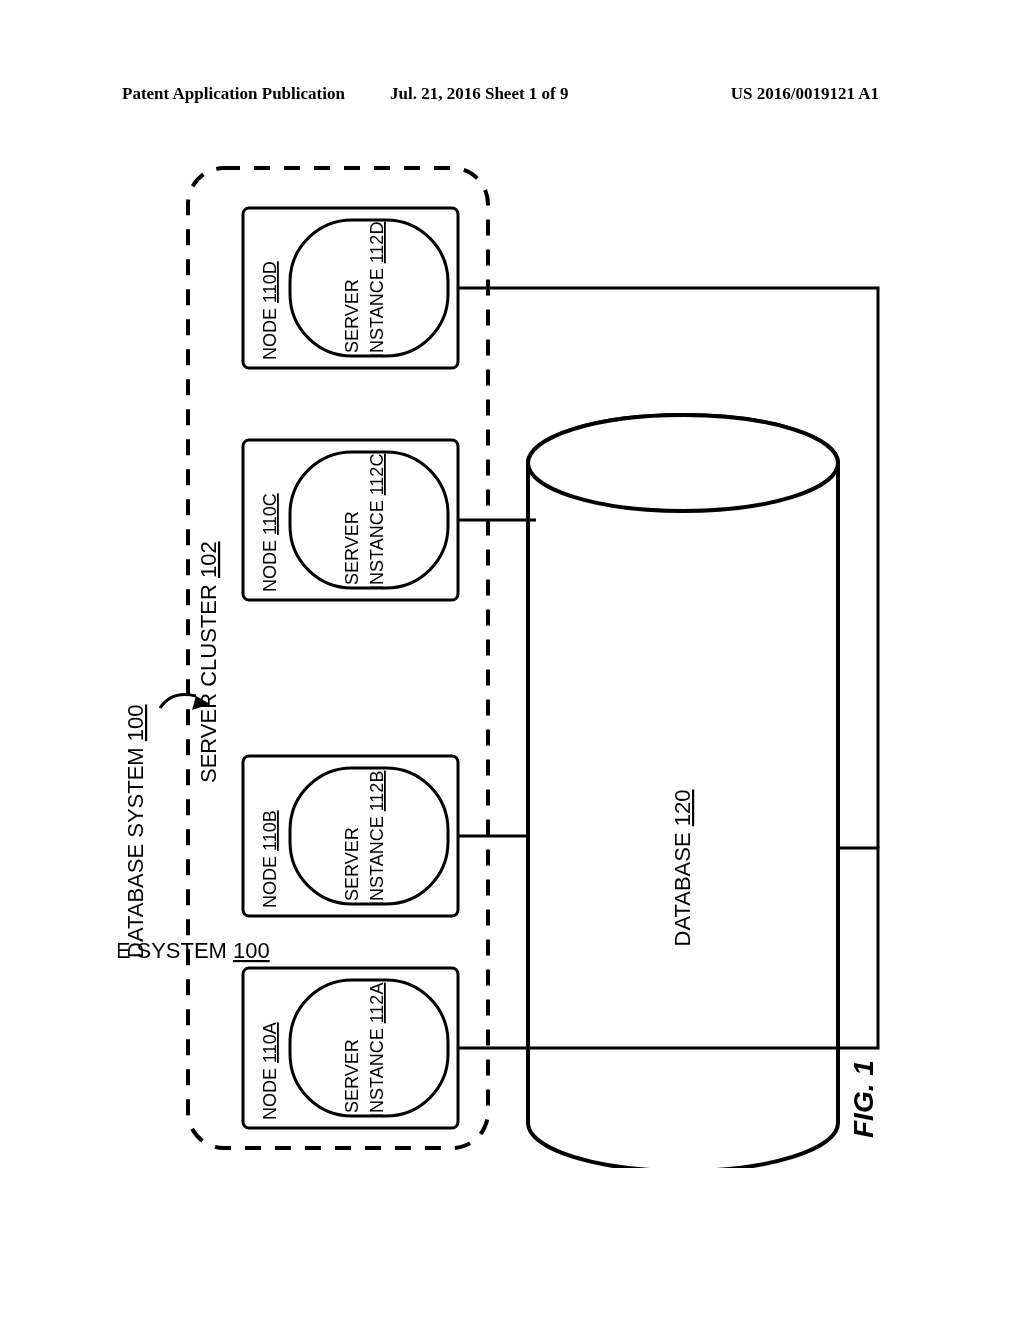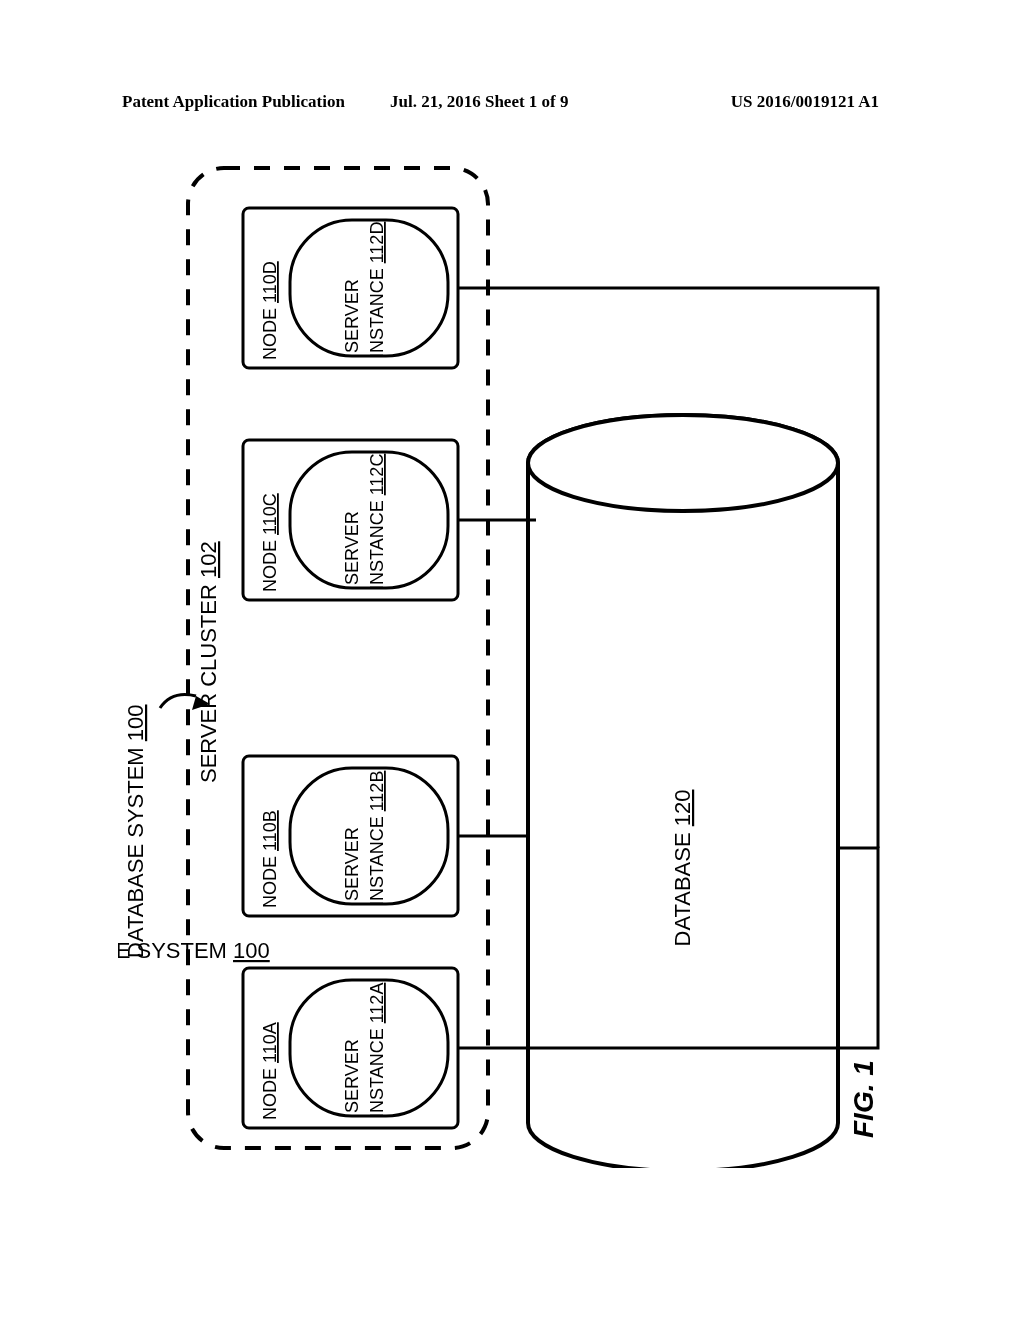--- a/index.html
+++ b/index.html
@@ -1,18 +1,18 @@
 <!DOCTYPE html>
 <html><head>
 <meta charset="utf-8">
 <style>
   * { box-sizing: border-box; margin: 0; padding: 0; }
   html, body { width: 1024px; height: 1320px; background: #fff; font-family: "Times New Roman", serif; }
   .page { width: 1024px; height: 1320px; position: relative; }
-  .header { position: absolute; top: 92px; left: 0; right: 0; height: 30px; text-decoration: underline; }
+  .header { position: absolute; top: 84px; left: 0; right: 0; height: 30px; text-decoration: underline; }
   .header-left { position: absolute; left: 122px; font-weight: bold; font-size: 17px; }
   .header-center { position: absolute; left: 390px; font-weight: bold; font-size: 17px; }
   .header-right { position: absolute; right: 145px; font-weight: bold; font-size: 17px; margin-left: 44px; }
   .diagram-wrap { position: absolute; top: 148px; left: 118px; width: 784px; height: 1020px; }
   .diagram-wrap svg { width: 100%; height: 100%; }
   svg text { font-family: Arial, Helvetica, sans-serif; }
   .lbl-main { font-size: 22px; }
   .lbl-sub  { font-size: 18px; }
   .lbl-big  { font-size: 28px; font-weight: bold; font-style: italic; }
   .ul { text-decoration: underline; }

